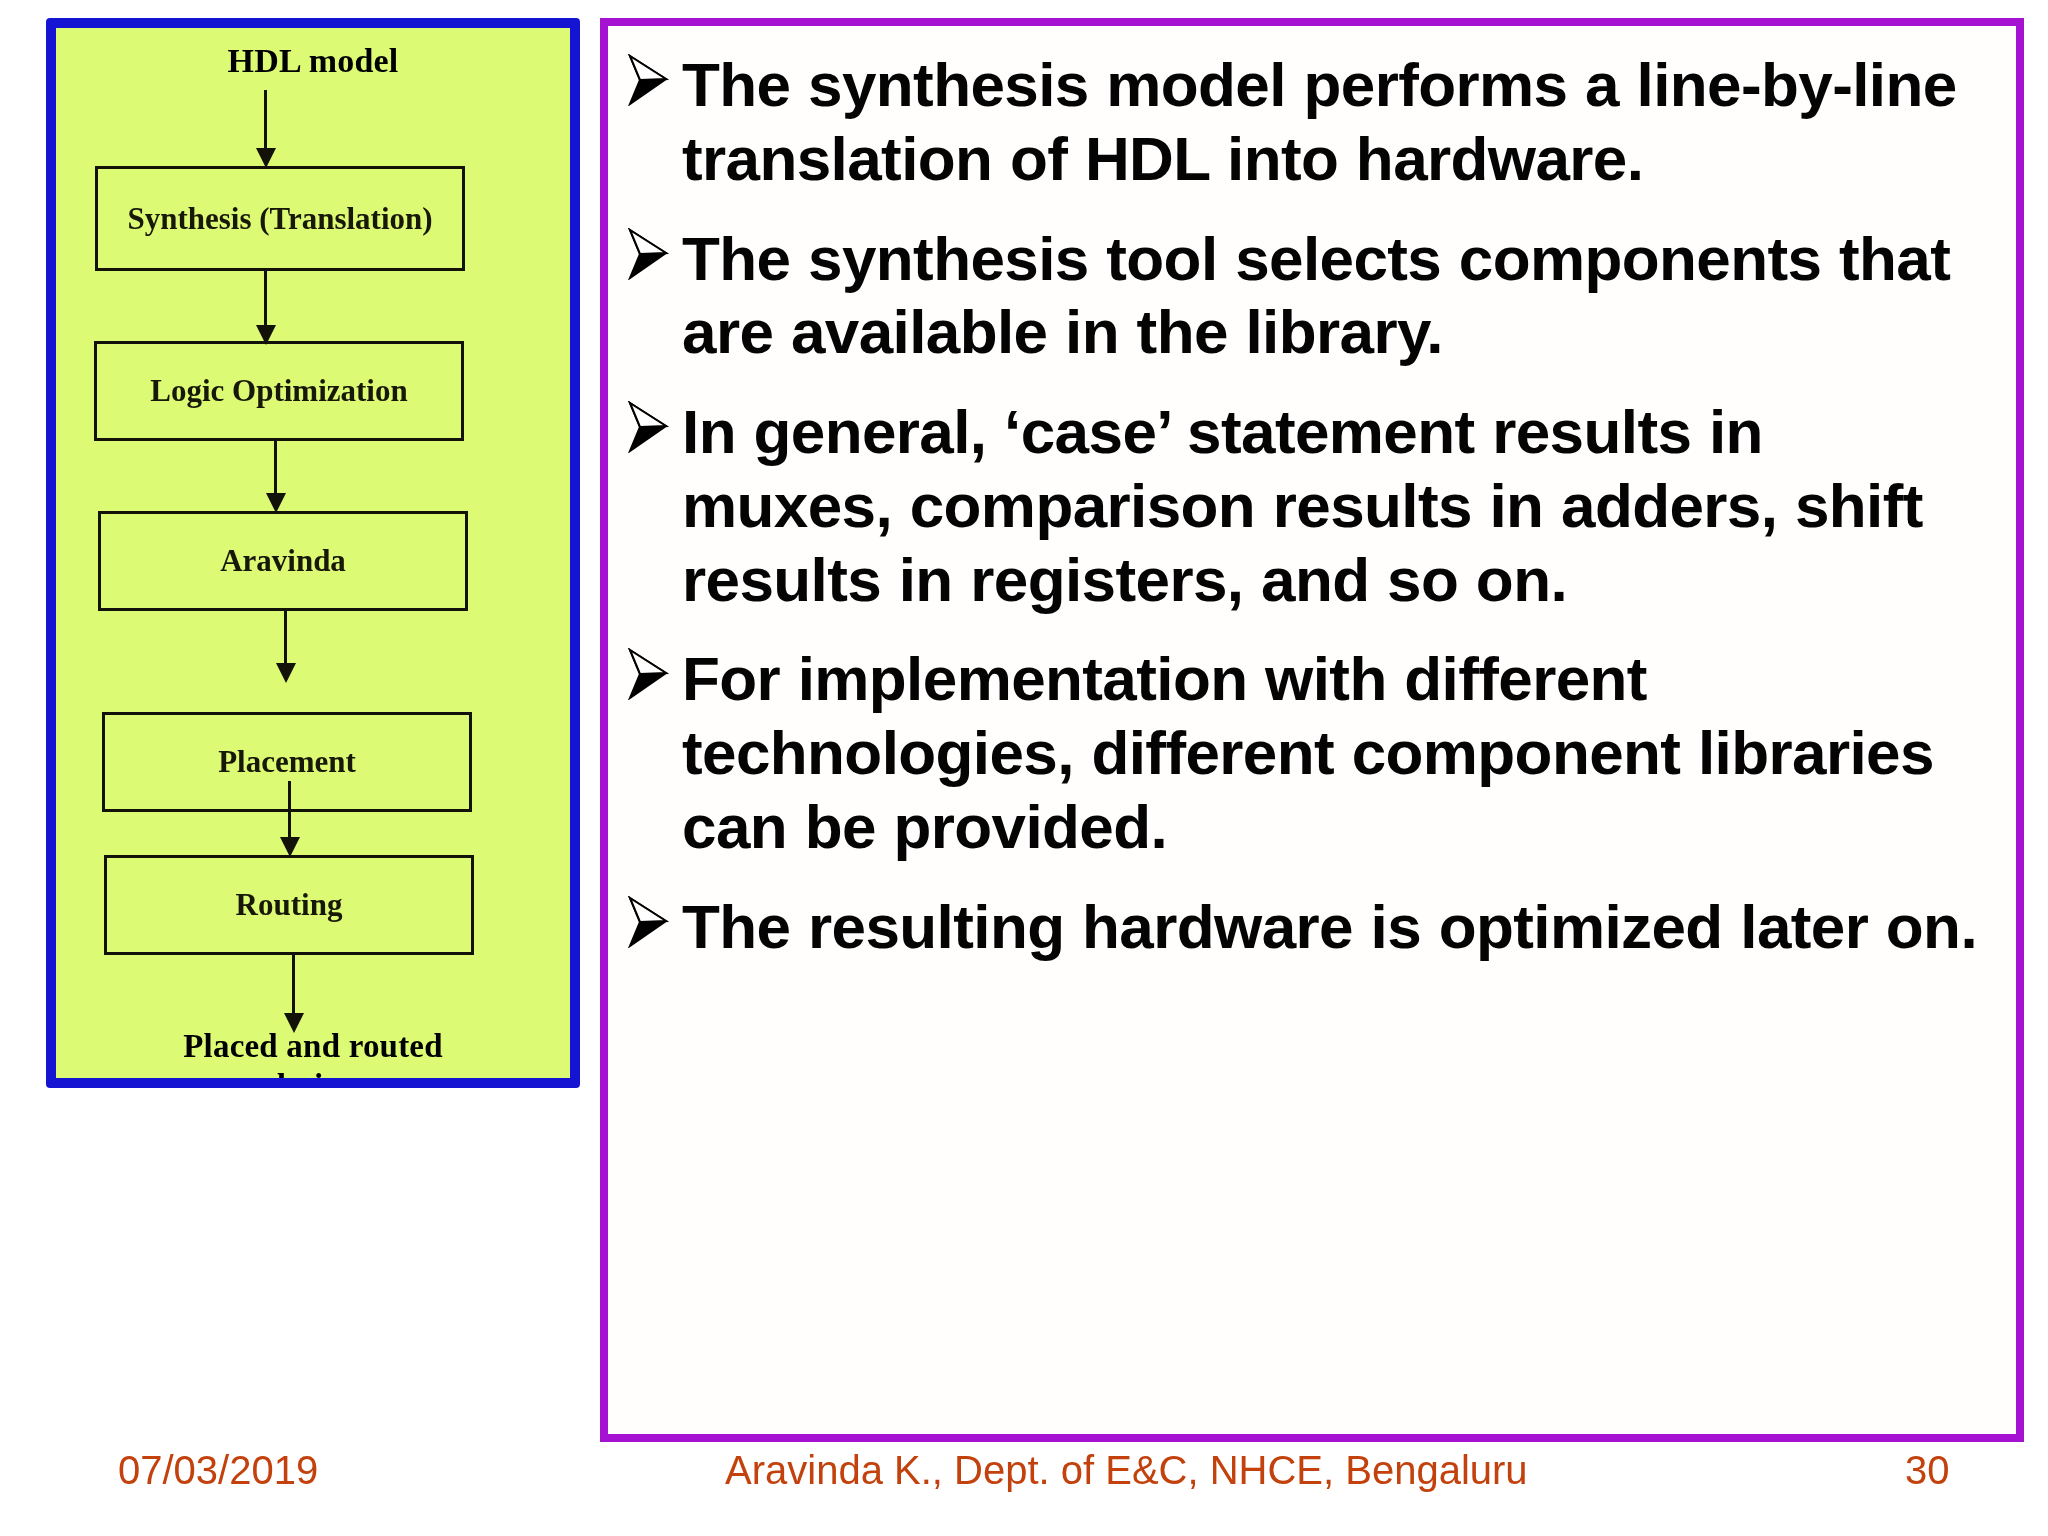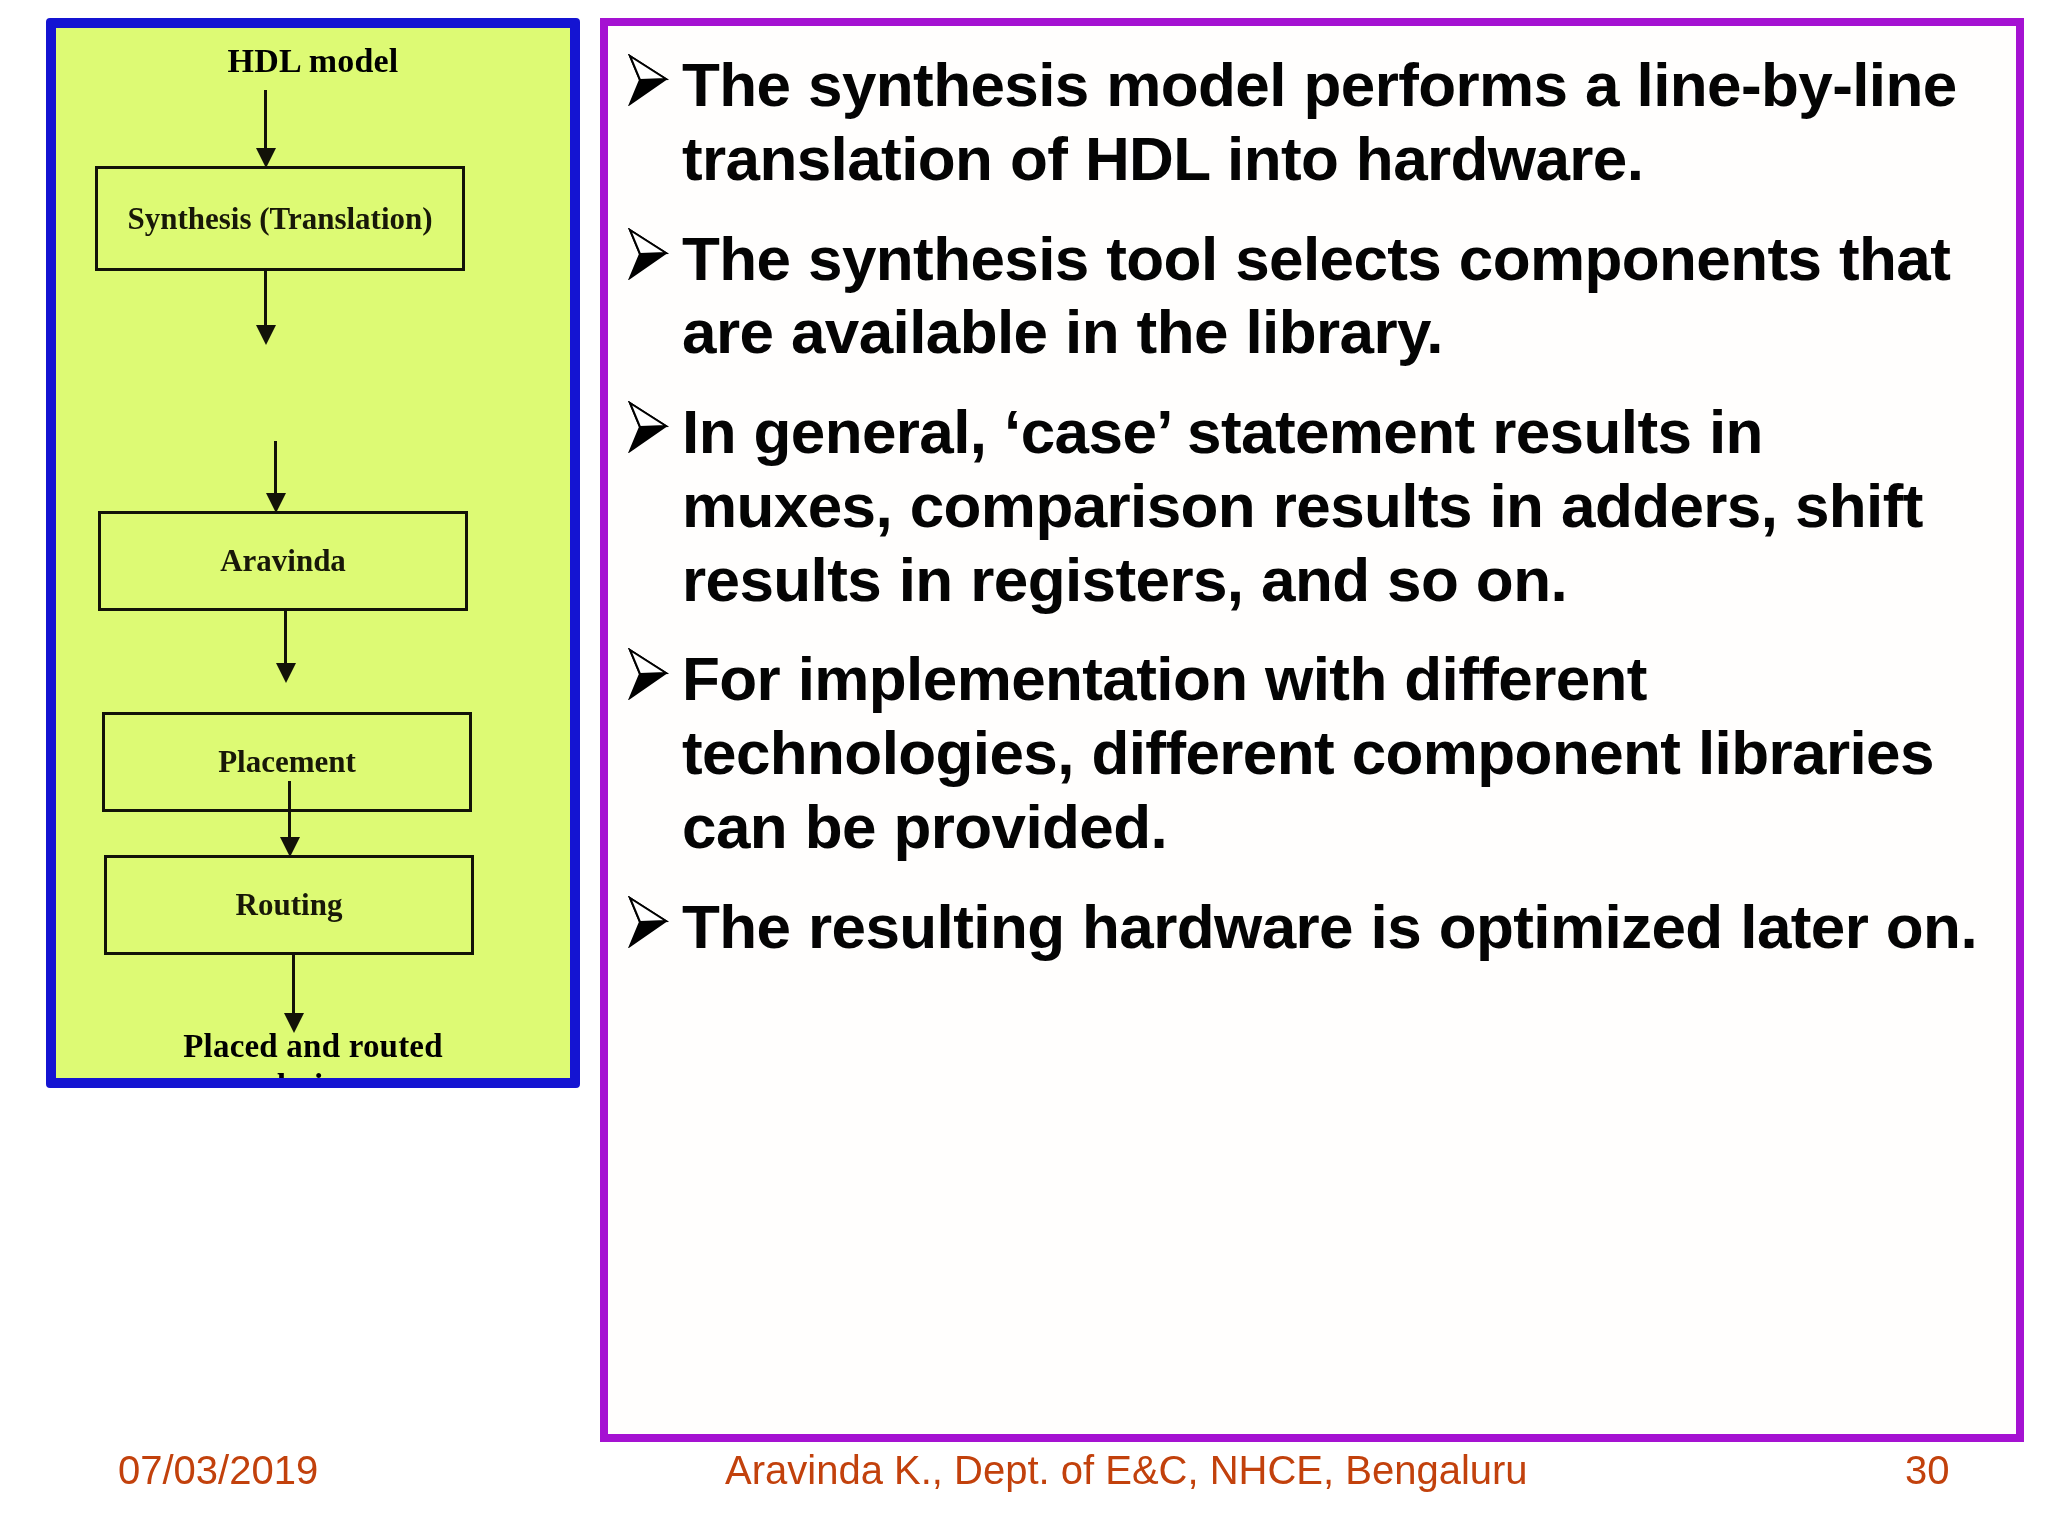--- a/index.html
+++ b/index.html
@@ -149,20 +149,23 @@
 
     <div class="fc-box" style="left:28px;top:138px;width:370px;height:105px;margin-left:11px;">
       <span style="font-size:31px;">Synthesis (Translation)</span>
     </div>
 
     <div class="fc-arrow" style="left:208px;top:243px;height:74px;">
       <div class="shaft" style="height:56px;"></div>
       <div class="head" style="top:54px;"></div>
     </div>
 
+    <div class="fc-box" style="left:38px;top:313px;width:370px;height:100px;">
+      <span style="font-size:31px;">Logic Optimization</span>
+    </div>
 
     <div class="fc-arrow" style="left:218px;top:413px;height:72px;">
       <div class="shaft" style="height:54px;"></div>
       <div class="head" style="top:52px;"></div>
     </div>
 
     <div class="fc-box" style="left:42px;top:483px;width:370px;height:100px;">
       <span style="font-size:31px;">Aravinda</span>
     </div>
 

